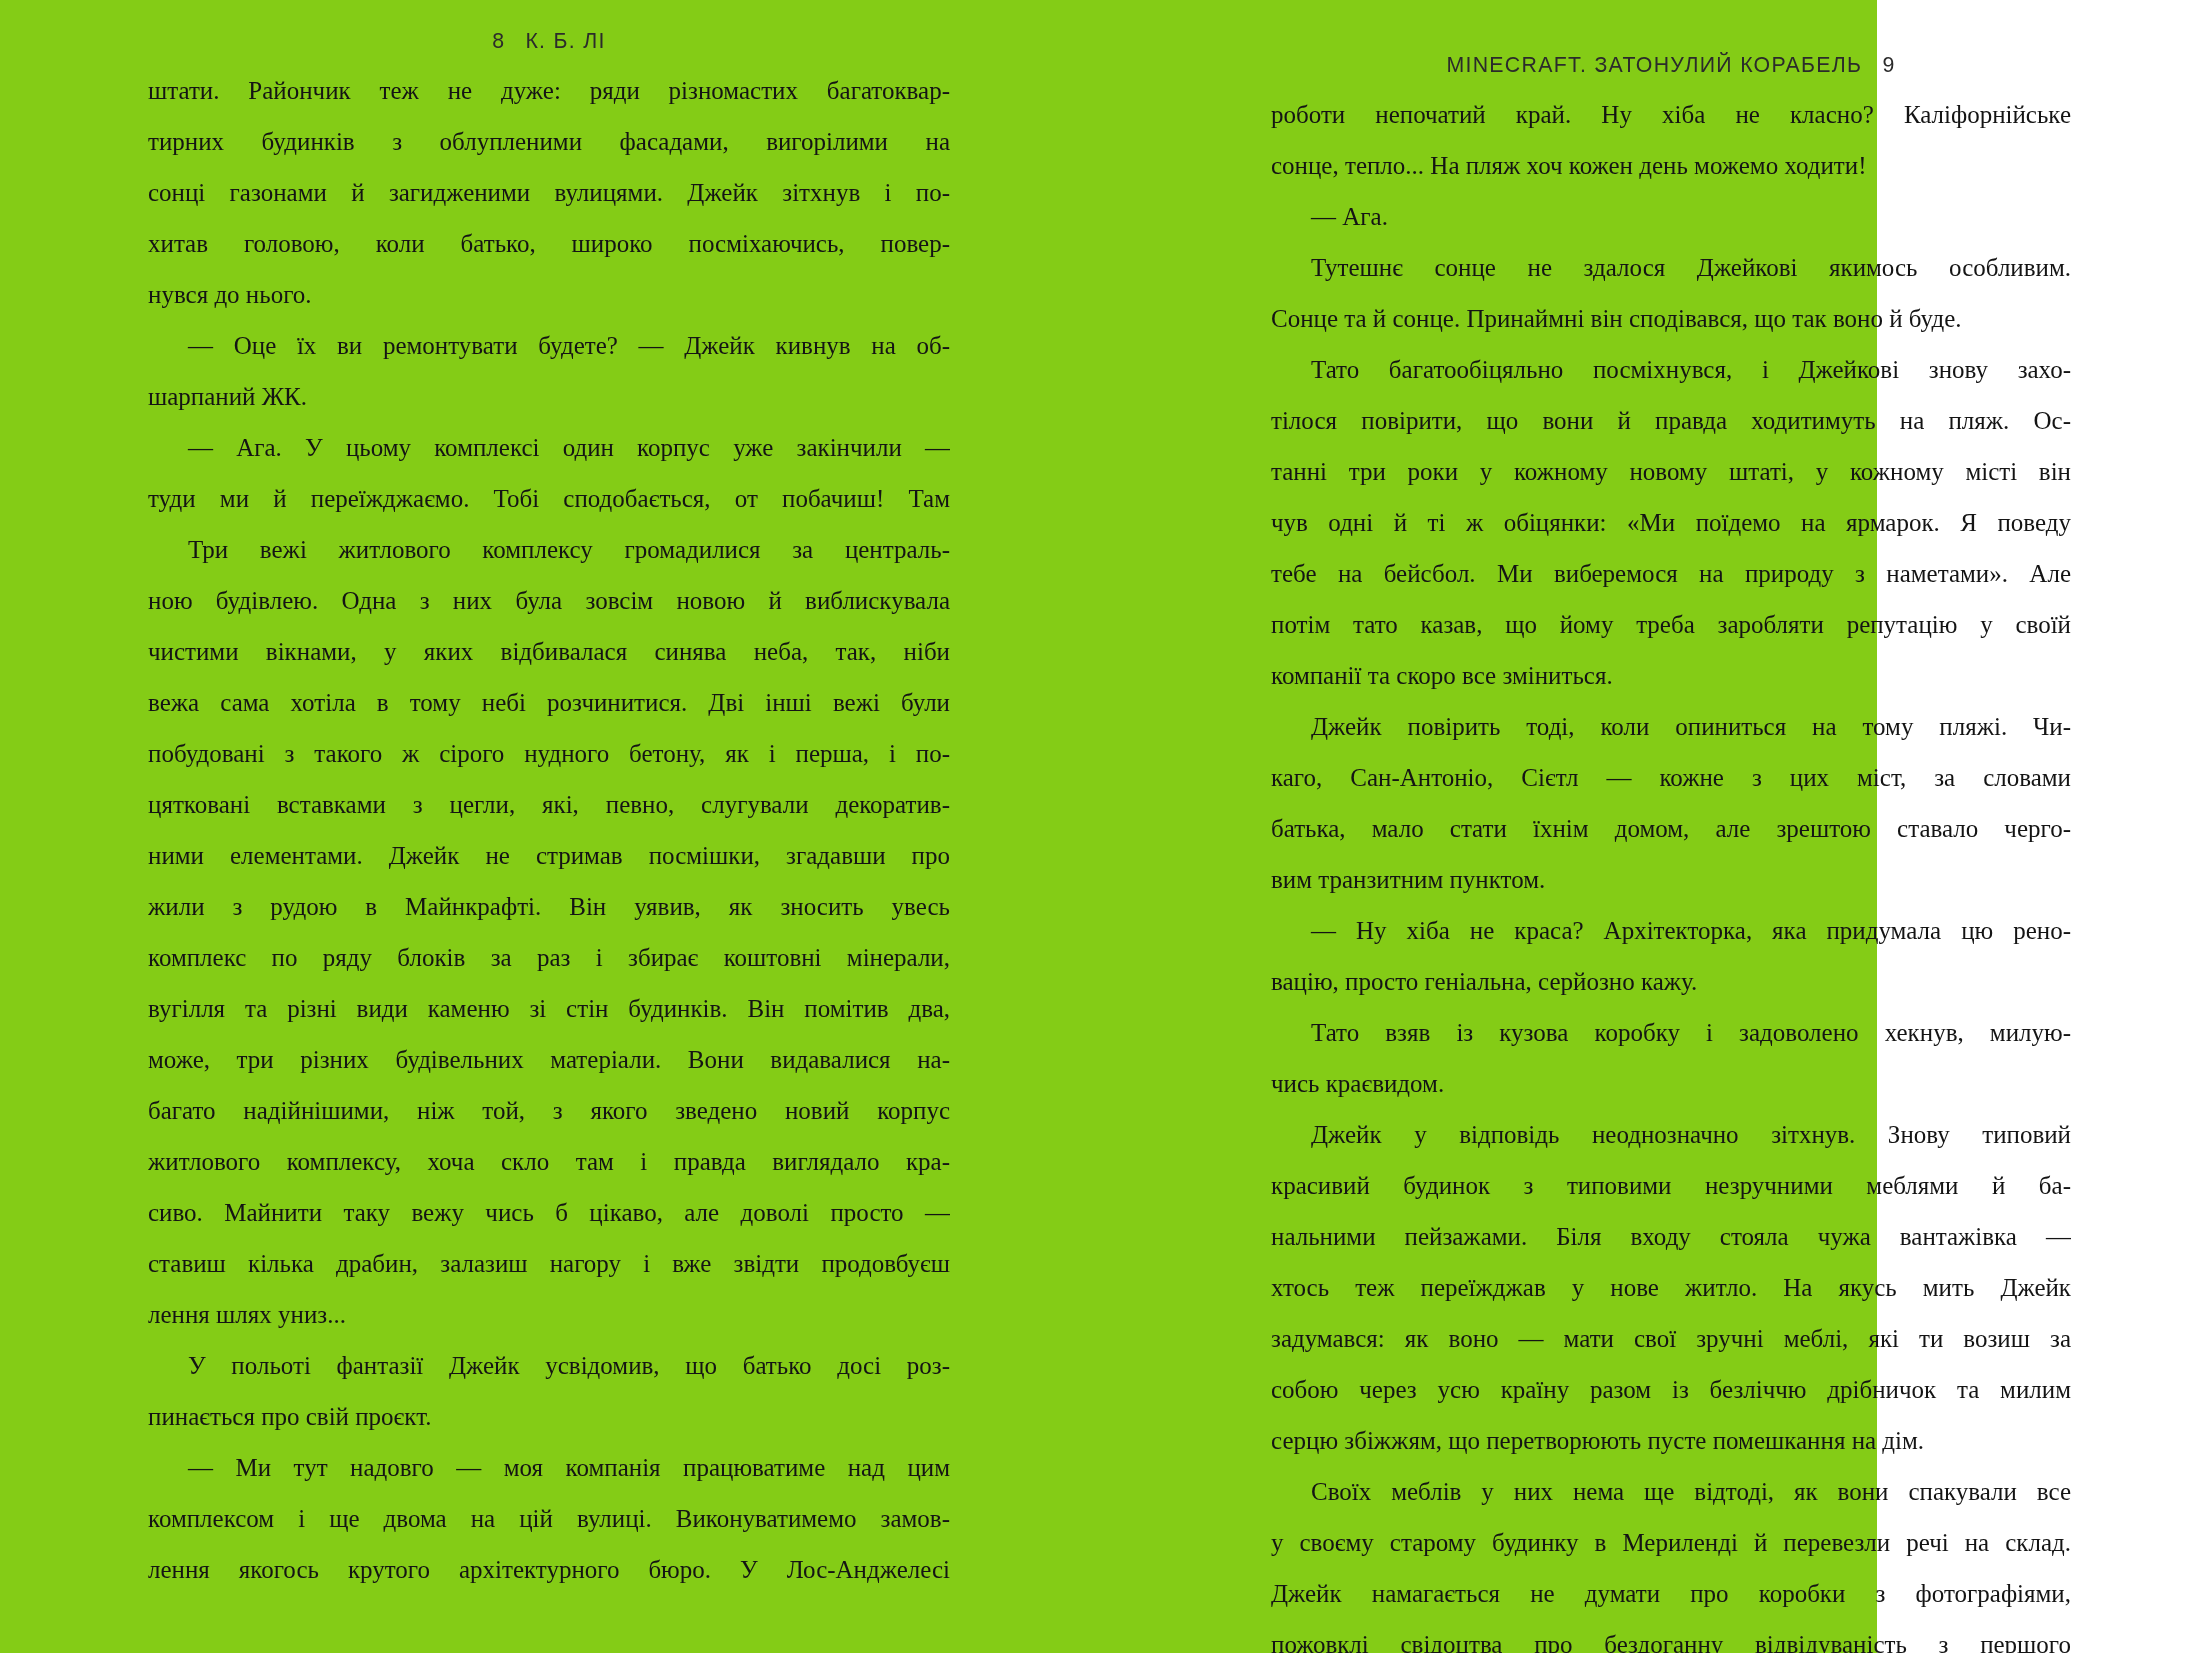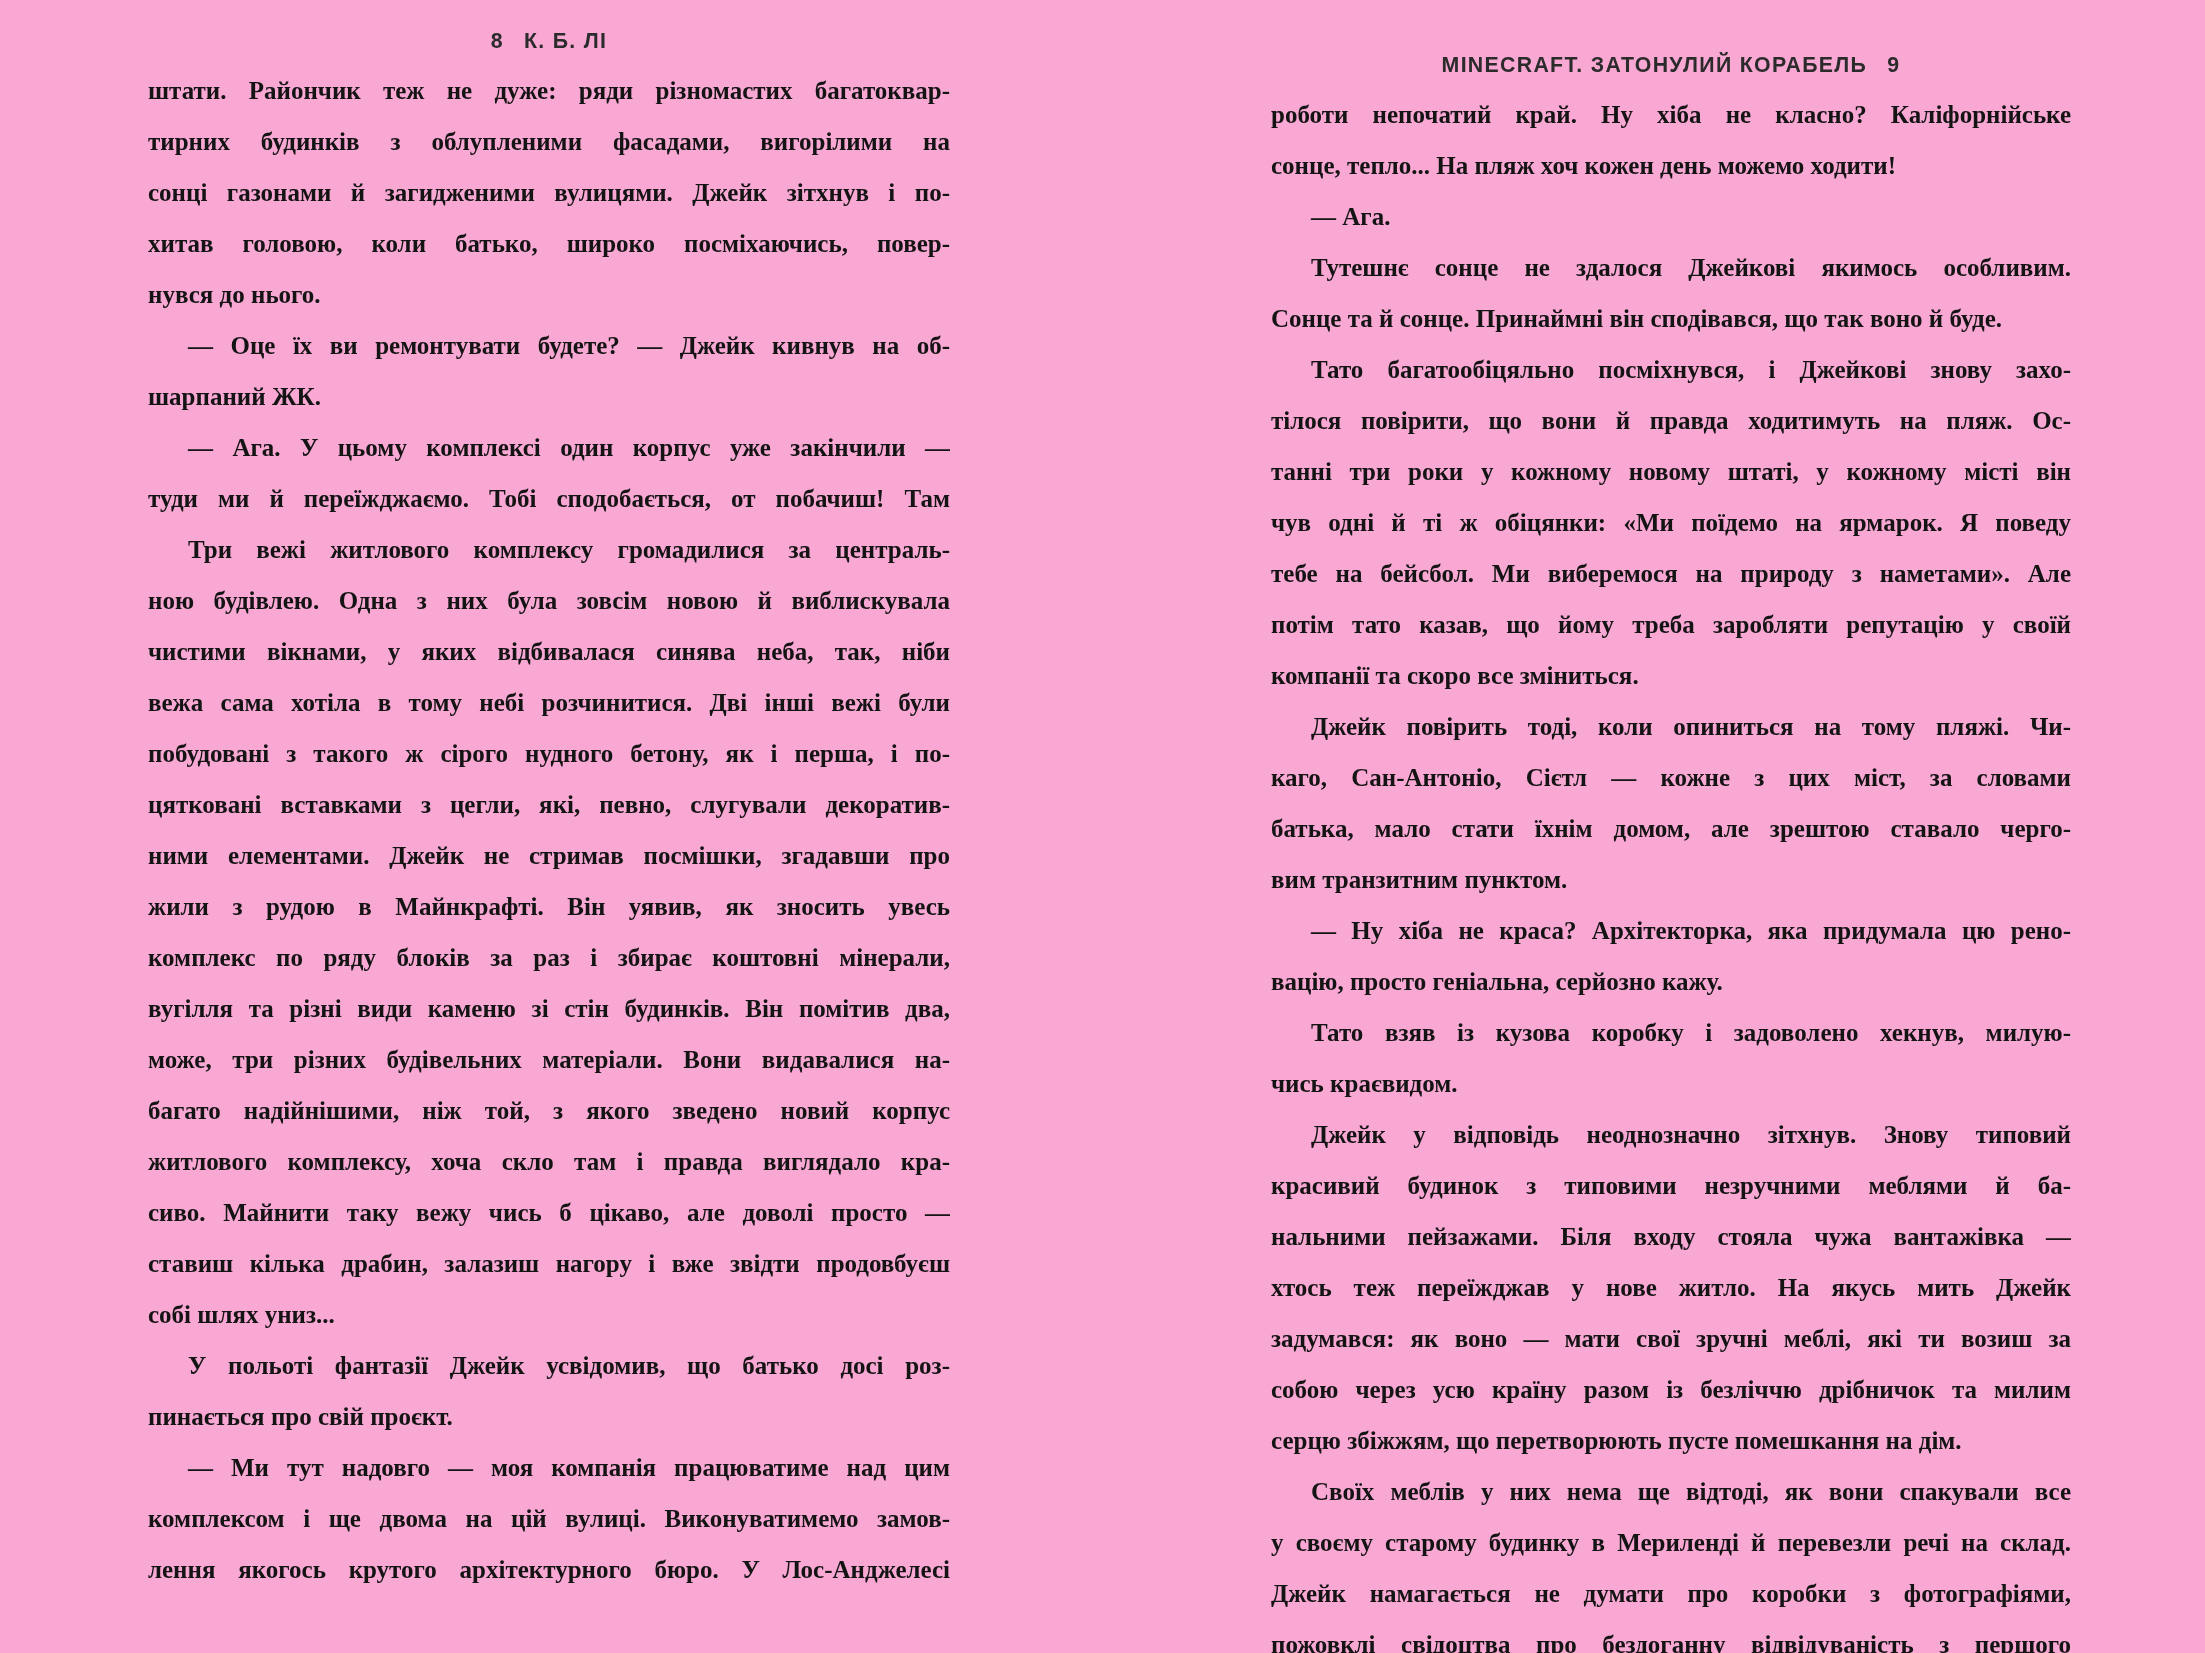--- a/index.html
+++ b/index.html
@@ -3,25 +3,24 @@
 <meta charset="utf-8">
 <style>
   html, body {
     margin: 0; padding: 0;
     width: 2205px; height: 1654px;
     background: #ffffff;
     overflow: hidden;
   }
   .spread {
     position: relative;
-    width: 2205px; height: 1654px;
-    background: #f9a8d4;
+    width: 1877px; height: 1654px;
+    background: #84cc16;
     color: #141414;
     font-family: "Liberation Serif", "DejaVu Serif", serif;
-    font-weight: bold;
   }
   .page {
     position: absolute;
     top: 0; height: 100%;
   }
   .page-left  { left: 148px;  width: 802px; }
   .page-right { left: 1271px; width: 800px; margin-top: 24px; }
 
   .running-header {
     position: absolute;
@@ -81,21 +80,21 @@
         <div class="line">цятковані вставками з цегли, які, певно, слугували декоратив-</div>
         <div class="line">ними елементами. Джейк не стримав посмішки, згадавши про</div>
         <div class="line">жили з рудою в Майнкрафті. Він уявив, як зносить увесь</div>
         <div class="line">комплекс по ряду блоків за раз і збирає коштовні мінерали,</div>
         <div class="line">вугілля та різні види каменю зі стін будинків. Він помітив два,</div>
         <div class="line">може, три різних будівельних матеріали. Вони видавалися на-</div>
         <div class="line">багато надійнішими, ніж той, з якого зведено новий корпус</div>
         <div class="line">житлового комплексу, хоча скло там і правда виглядало кра-</div>
         <div class="line">сиво. Майнити таку вежу чись б цікаво, але доволі просто —</div>
         <div class="line">ставиш кілька драбин, залазиш нагору і вже звідти продовбуєш</div>
-        <div class="line last">собі шлях униз...</div>
+        <div class="line last">лення шлях униз...</div>
         <div class="line indent">У польоті фантазії Джейк усвідомив, що батько досі роз-</div>
         <div class="line last">пинається про свій проєкт.</div>
         <div class="line indent">— Ми тут надовго — моя компанія працюватиме над цим</div>
         <div class="line">комплексом і ще двома на цій вулиці. Виконуватимемо замов-</div>
         <div class="line">лення якогось крутого архітектурного бюро. У Лос-Анджелесі</div>
       </div>
   </div>
 
   <div class="page page-right">
     <div class="running-header">

